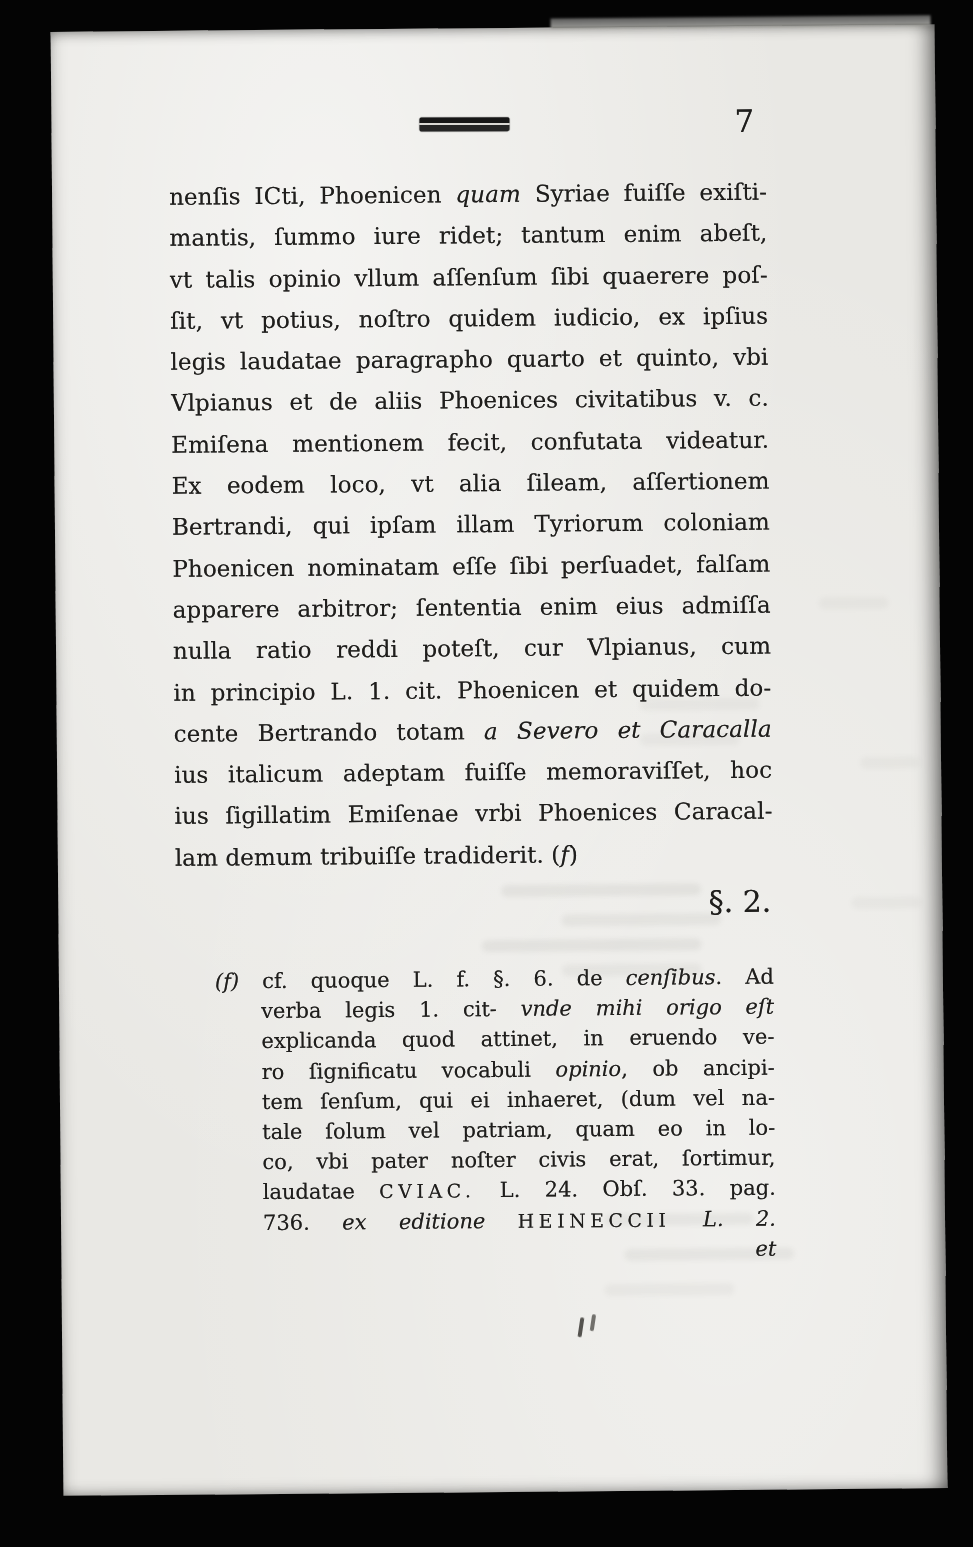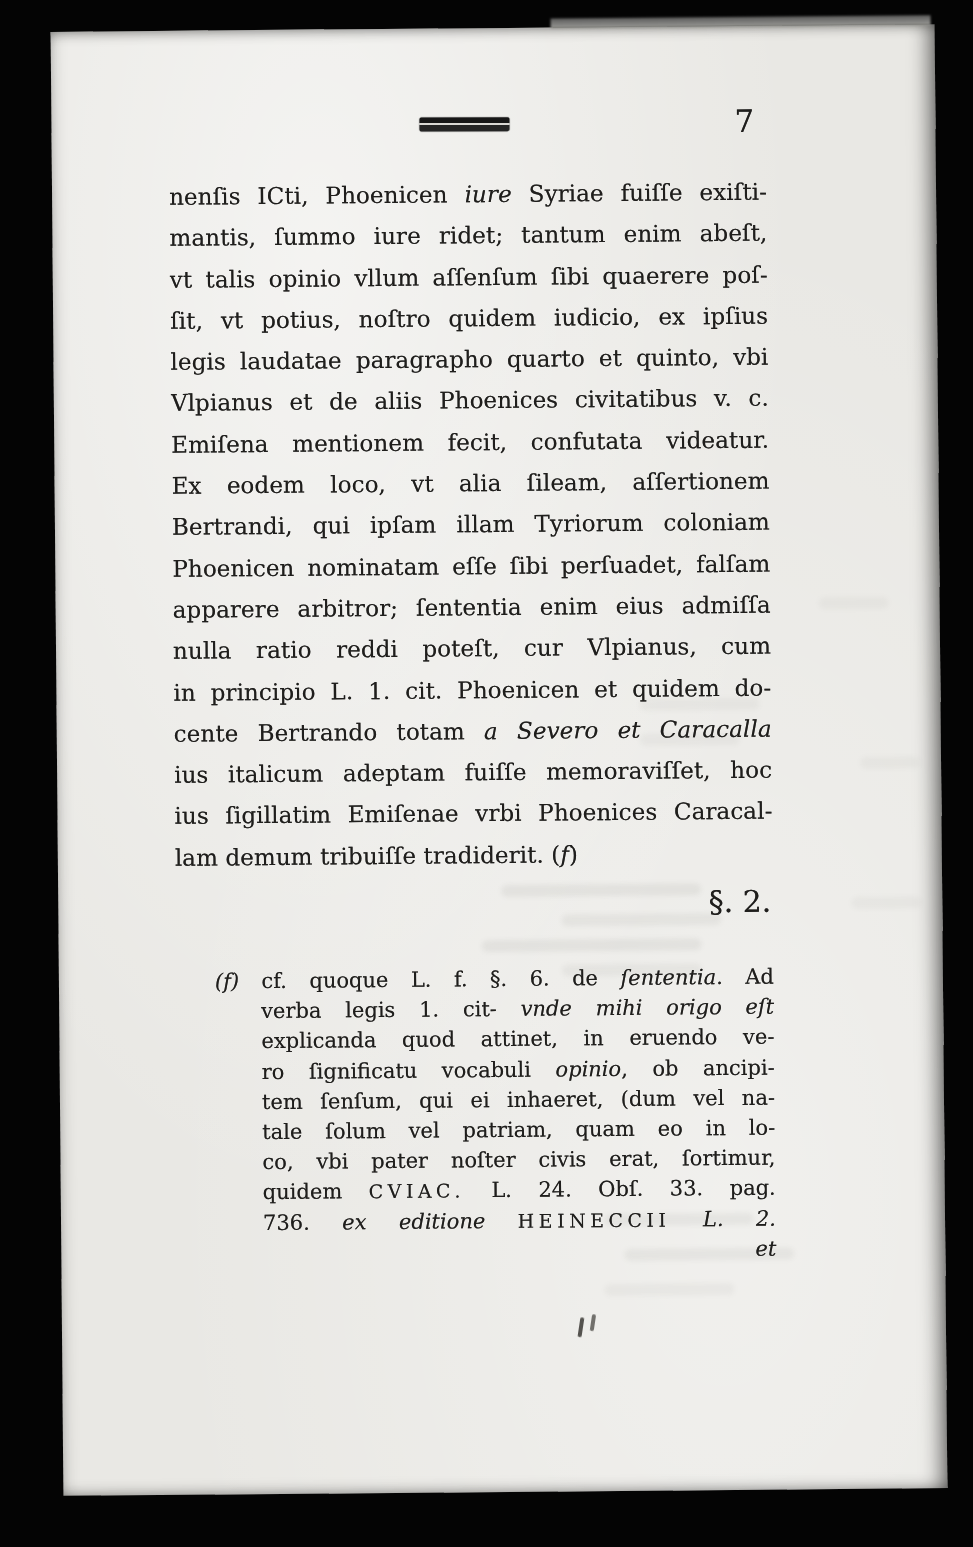--- a/index.html
+++ b/index.html
@@ -112,21 +112,21 @@
     <div class="smudge" style="left:763px;top:572px;width:70px;opacity:.05"></div>
     <div class="smudge" style="left:583px;top:707px;width:100px;opacity:.06"></div>
     <div class="smudge" style="left:543px;top:1187px;width:150px;opacity:.08"></div>
     <div class="smudge" style="left:563px;top:1222px;width:170px;opacity:.08"></div>
     <div class="smudge" style="left:543px;top:1257px;width:130px;opacity:.06"></div>
     <div class="smudge" style="left:803px;top:732px;width:60px;opacity:.05"></div>
     <div class="smudge" style="left:793px;top:872px;width:70px;opacity:.05"></div>
   </div>
 
   <div class="main-text">
-      <div class="line"><span>nenſis ICti, Phoenicen </span><span class="it">iure</span><span> Syriae fuiſſe exiſti-</span></div>
+      <div class="line"><span>nenſis ICti, Phoenicen </span><span class="it">quam</span><span> Syriae fuiſſe exiſti-</span></div>
       <div class="line"><span>mantis, ſummo iure ridet; tantum enim abeſt,</span></div>
       <div class="line"><span>vt talis opinio vllum aſſenſum ſibi quaerere poſ-</span></div>
       <div class="line"><span>ſit, vt potius, noſtro quidem iudicio, ex ipſius</span></div>
       <div class="line"><span>legis laudatae paragrapho quarto et quinto, vbi</span></div>
       <div class="line"><span>Vlpianus et de aliis Phoenices civitatibus v. c.</span></div>
       <div class="line"><span>Emiſena mentionem fecit, confutata videatur.</span></div>
       <div class="line"><span>Ex eodem loco, vt alia ſileam, aſſertionem</span></div>
       <div class="line"><span>Bertrandi, qui ipſam illam Tyriorum coloniam</span></div>
       <div class="line"><span>Phoenicen nominatam eſſe ſibi perſuadet, falſam</span></div>
       <div class="line"><span>apparere arbitror; ſententia enim eius admiſſa</span></div>
@@ -135,27 +135,27 @@
       <div class="line"><span>cente Bertrando totam </span><span class="it">a Severo et Caracalla</span></div>
       <div class="line"><span>ius italicum adeptam fuiſſe memoraviſſet, hoc</span></div>
       <div class="line"><span>ius ſigillatim Emiſenae vrbi Phoenices Caracal-</span></div>
       <div class="line noj"><span>lam demum tribuiſſe tradiderit. (</span><span class="it">f</span><span>)</span></div>
     </div>
 
   <div class="section-heading">§. 2.</div>
 
   <div class="footnote">
 
-  <div class="fn-line first"><span class="it">(f)</span><span> cf. quoque L. f. §. 6. de </span><span class="it">ſententia</span><span>. Ad</span></div>
+  <div class="fn-line first"><span class="it">(f)</span><span> cf. quoque L. f. §. 6. de </span><span class="it">cenſibus</span><span>. Ad</span></div>
       <div class="fn-line"><span>verba legis 1. cit- </span><span class="it">vnde mihi origo eſt</span></div>
       <div class="fn-line"><span>explicanda quod attinet, in eruendo ve-</span></div>
       <div class="fn-line"><span>ro ſignificatu vocabuli </span><span class="it">opinio</span><span>, ob ancipi-</span></div>
       <div class="fn-line"><span>tem ſenſum, qui ei inhaeret, (dum vel na-</span></div>
       <div class="fn-line"><span>tale ſolum vel patriam, quam eo in lo-</span></div>
       <div class="fn-line"><span>co, vbi pater noſter civis erat, ſortimur,</span></div>
-      <div class="fn-line"><span>quidem </span><span class="sp">CVIAC.</span><span> L. 24. Obſ. 33. pag.</span></div>
+      <div class="fn-line"><span>laudatae </span><span class="sp">CVIAC.</span><span> L. 24. Obſ. 33. pag.</span></div>
       <div class="fn-line"><span>736. </span><span class="it">ex editione</span><span> </span><span class="sp">HEINECCII</span><span> </span><span class="it">L. 2.</span></div>
       <div class="catchword">et</div>
     </div>
 
   <div class="ink-mark" style="left:517px;top:1290px;"></div>
   <div class="ink-mark" style="left:529px;top:1287px;height:17px;opacity:.65"></div>
 </div>
 
 </body></html>

